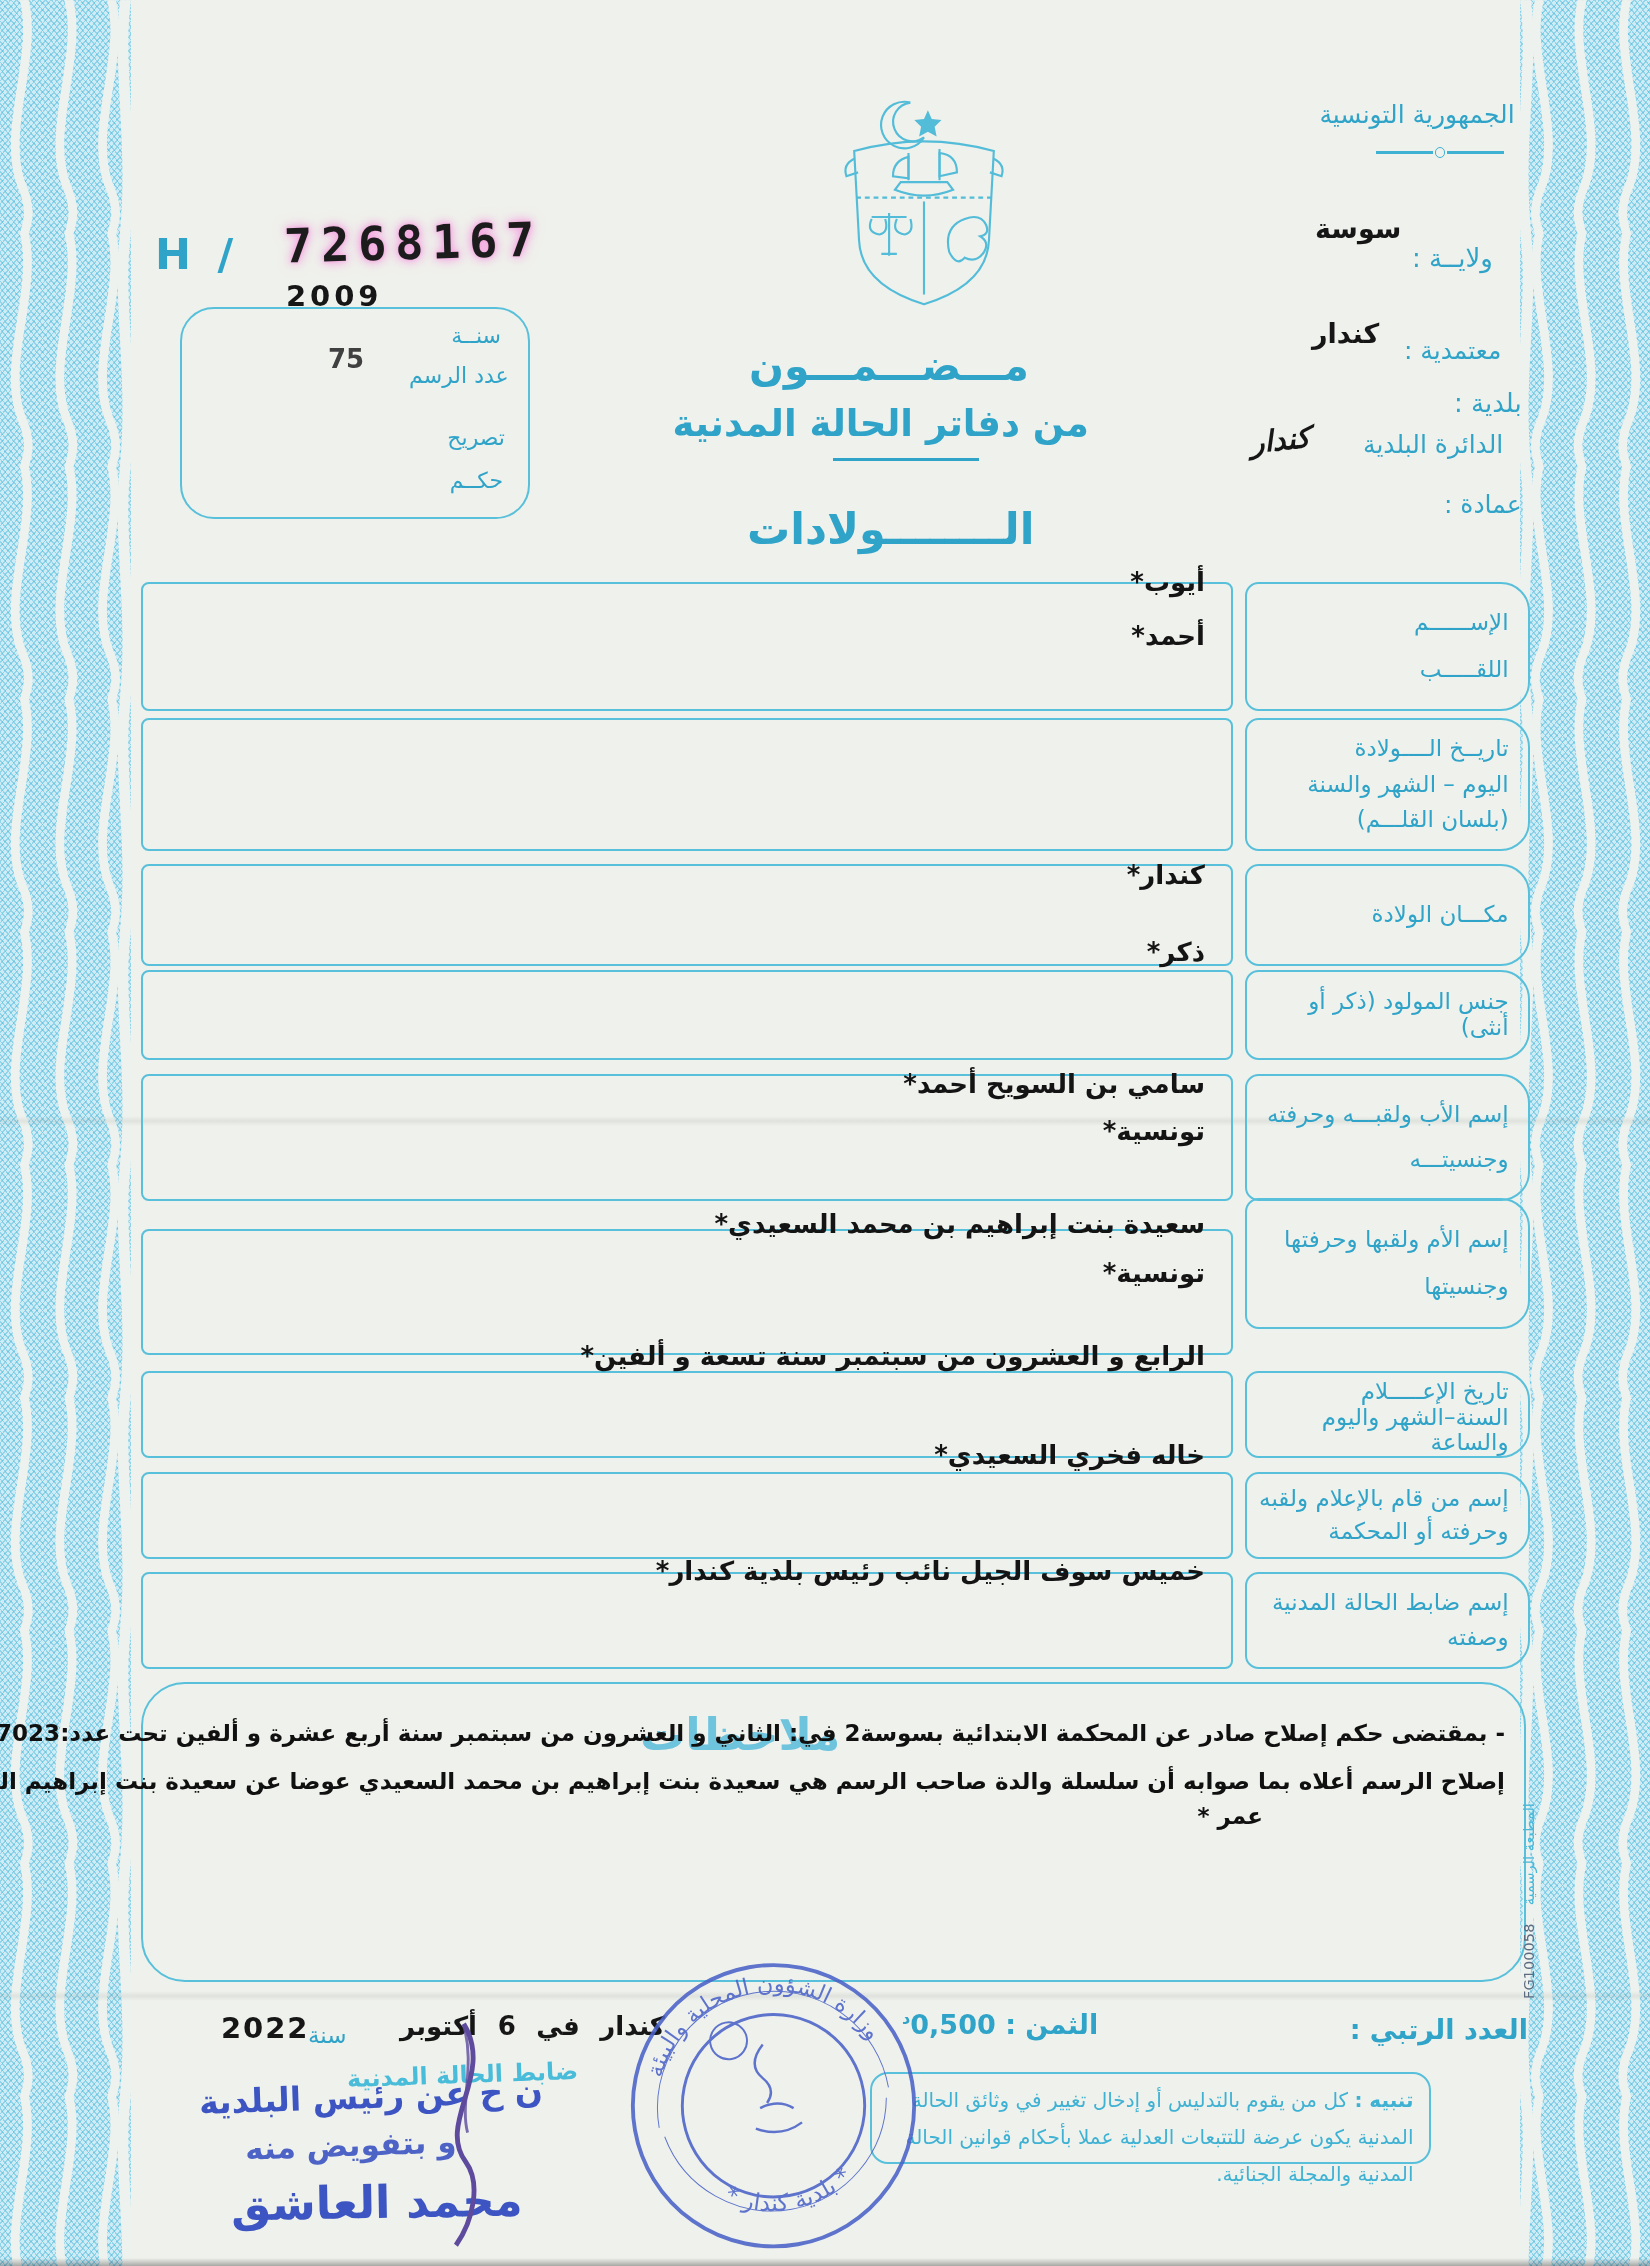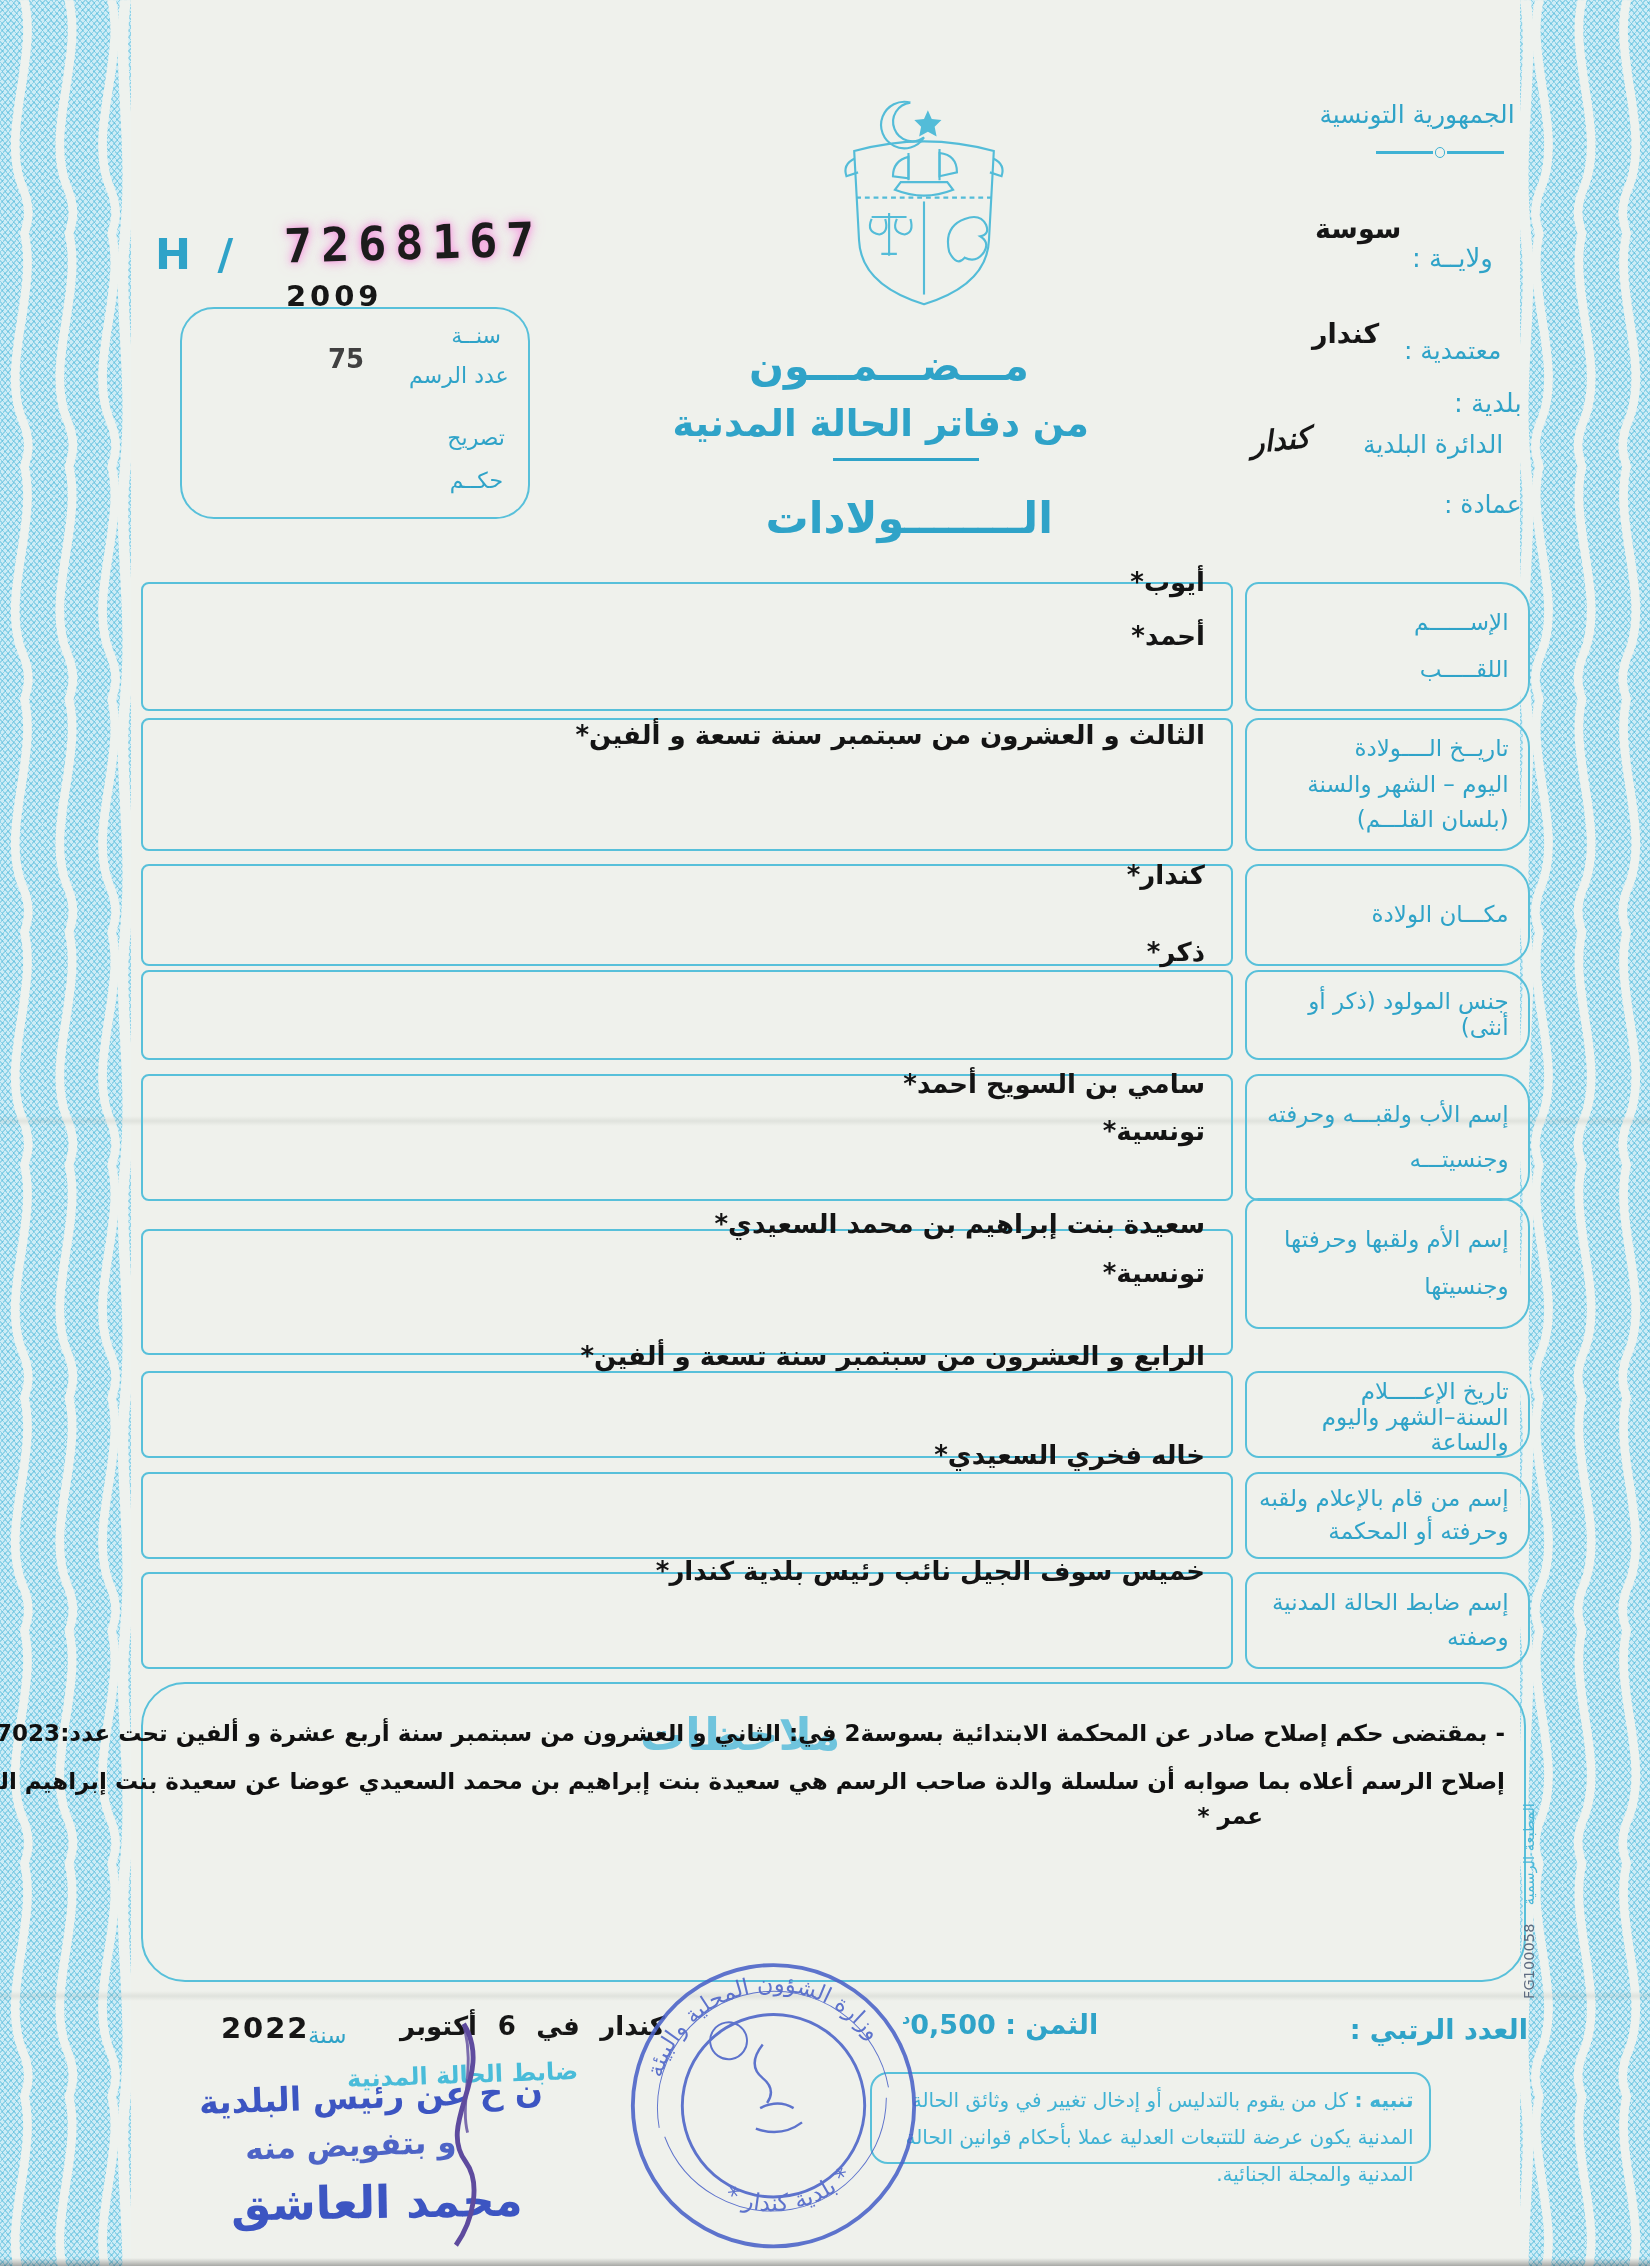--- a/index.html
+++ b/index.html
@@ -105,21 +105,21 @@
       <path d="M46,132 h36 M64,128 v44 M56,170 h16"></path>
       <path d="M46,134 q-6,14 8,16 q10,-2 6,-16 M72,134 q-6,14 8,16 q10,-2 6,-16"></path>
       <path d="M126,168 q-6,-26 16,-34 q16,-6 22,6 q4,10 -6,12 q10,6 4,16 q-8,12 -20,6 q-8,10 -16,-6"></path>
       <path d="M28,72 q-12,6 -8,18 l12,-4 M172,72 q12,6 8,18 l-12,-4"></path>
     </svg>
   </div>
 
   <div class="abs title" style="left:784px;top:342px;width:245px;text-align:right;font-size:41px">مـــضـــمـــون</div>
   <div class="abs title" style="left:706px;top:402px;width:383px;text-align:center;font-size:37px">من دفاتر الحالة المدنية</div>
   <div class="abs" style="left:833px;top:458px;width:146px;height:2.9px;background:#2fa3c8"></div>
-  <div class="abs title" style="left:747px;top:493px;width:306px;text-align:right;font-size:43px">الــــــــولادات</div>
+  <div class="abs title" style="left:747px;top:504px;width:306px;text-align:left;font-size:43px">الــــــــولادات</div>
 
   <div class="abs blue" style="left:1291px;top:100px;width:252px;text-align:center;font-size:25px">الجمهورية التونسية</div>
   <div class="rule-o">
       <span class="l"></span>
       <span class="o"></span>
       <span class="l"></span>
     </div>
 
   <div class="abs black" style="left:1315px;top:213px;font-size:27px;font-weight:700">سوسة</div>
   <div class="abs blue" style="left:1412px;top:243px;width:141px;font-size:26px;text-align:left">ولايــة :</div>
@@ -137,21 +137,20 @@
   <div class="vbox" style="top:582px;height:129px"></div>
   <div class="val" style="top:567px">أيوب*</div>
   <div class="val" style="top:621px">أحمد*</div>
 
   <div class="lbox" style="top:718px;height:133px">
     <span>تاريــخ الــــولادة</span>
     <span>اليوم – الشهر والسنة</span>
     <span>(بلسان القلـــم)</span>
   </div>
   <div class="vbox" style="top:718px;height:133px"></div>
-  <div class="val" style="top:720px">الثالث و العشرون من سبتمبر سنة تسعة و ألفين*</div>
 
   <div class="lbox" style="top:864px;height:102px">
     <span>مكـــان الولادة</span>
   </div>
   <div class="vbox" style="top:864px;height:102px"></div>
   <div class="val" style="top:860px">كندار*</div>
 
   <div class="lbox" style="top:970px;height:90px">
     <span>جنس المولود (ذكر أو أنثى)</span>
   </div>

